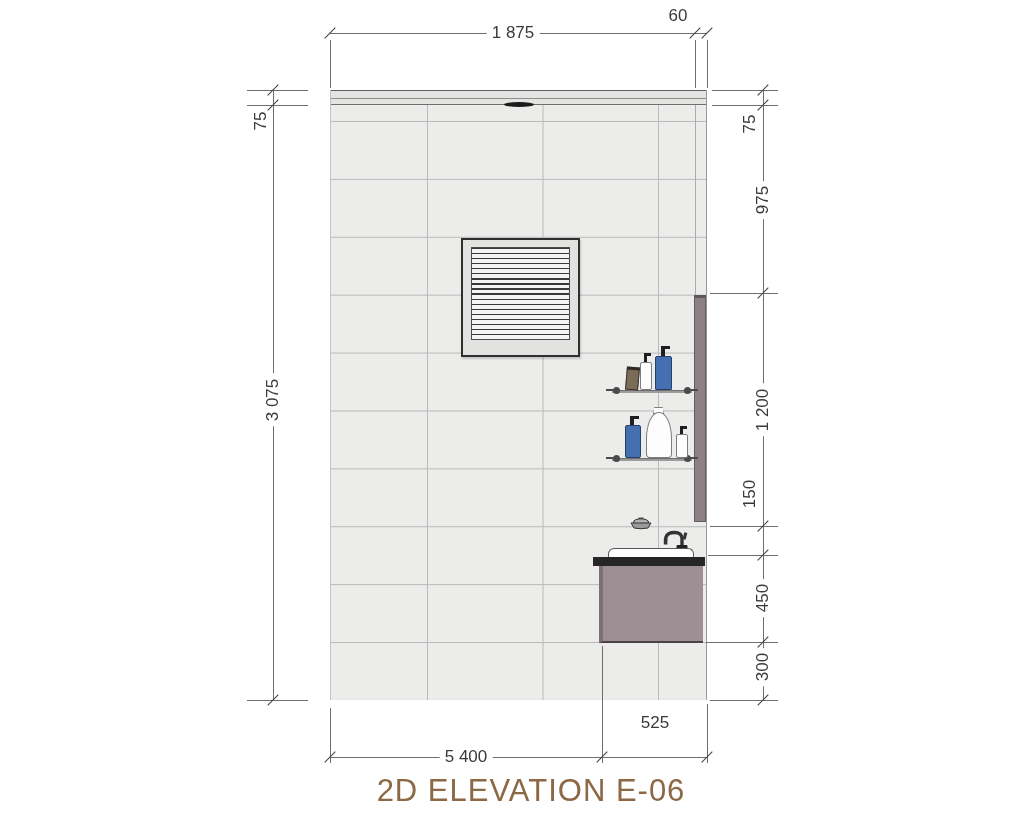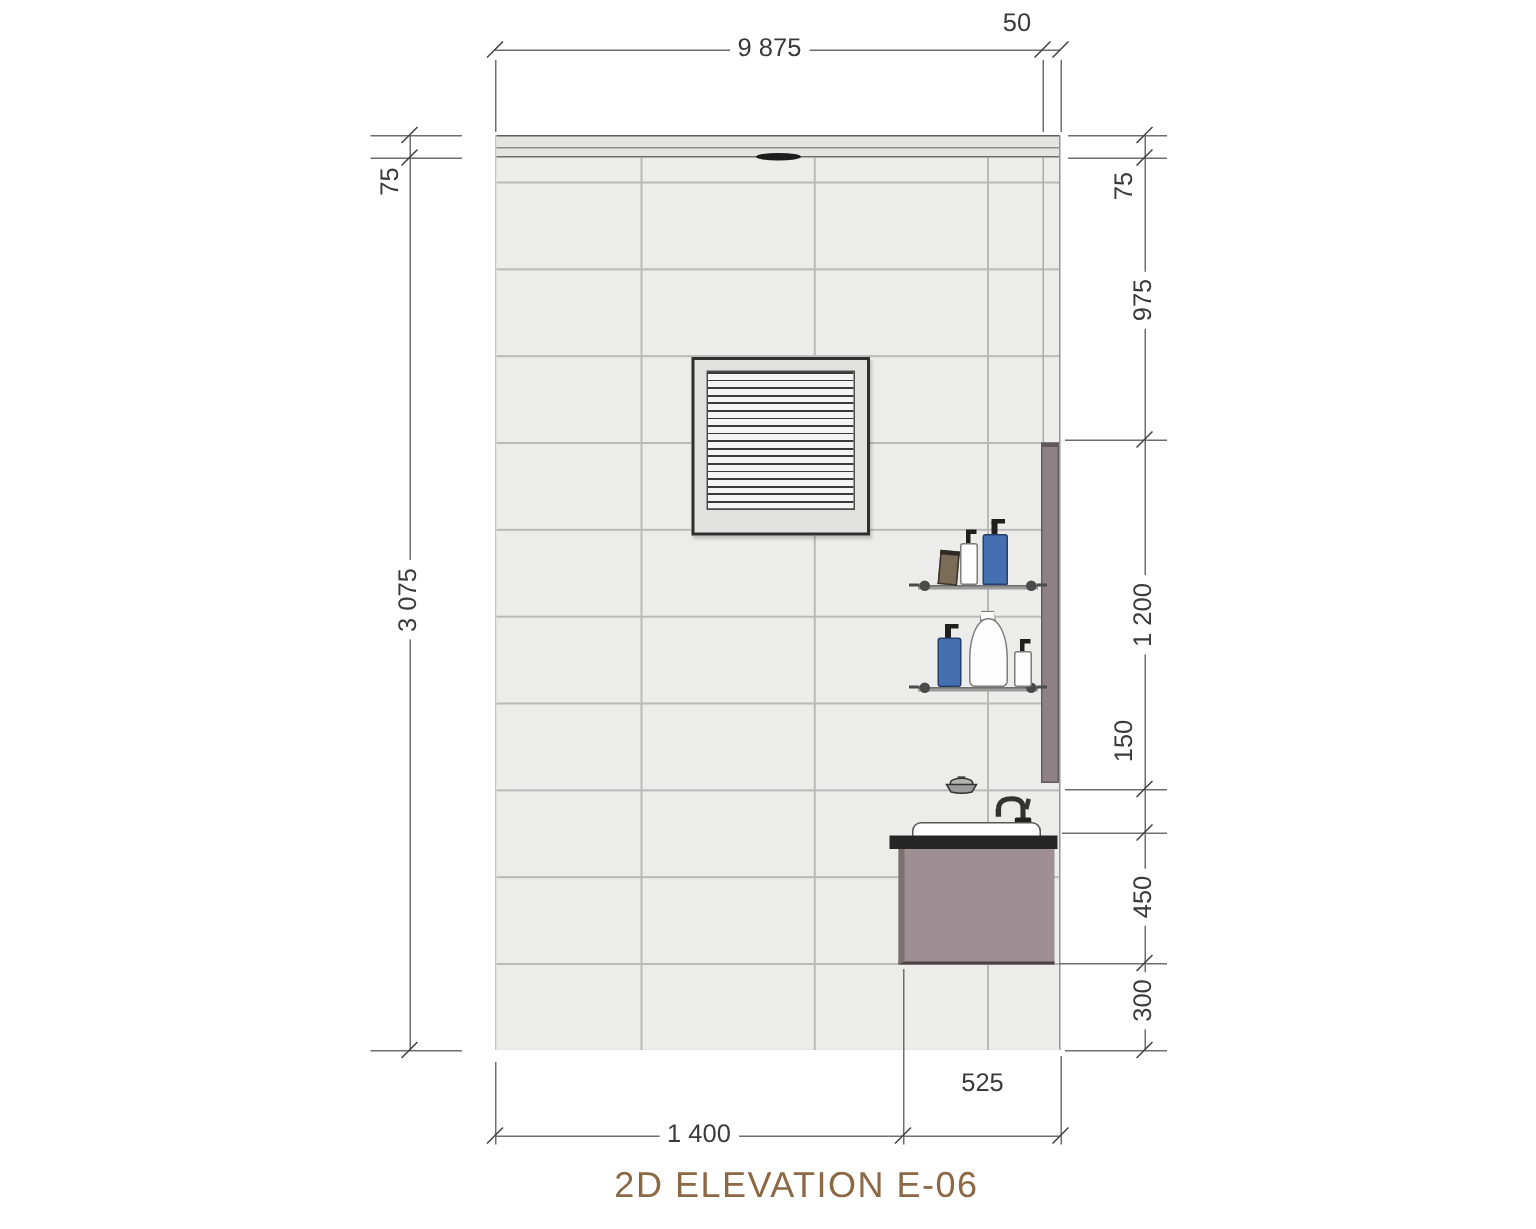--- a/index.html
+++ b/index.html
@@ -46,21 +46,21 @@
         border-left:4px solid var(--cabinet-edge,#7c7073);border-bottom:2px solid #4a4245;box-sizing:border-box;}
   
   .hline{position:absolute;height:1px;background:#6e6e6e;}
   .vline{position:absolute;width:1px;background:#6e6e6e;}
   .tick{position:absolute;width:15px;height:0;border-top:1.6px solid #3f3f3f;
         transform:translate(-50%,-50%) rotate(-45deg);}
   .dlabel{position:absolute;font-size:17px;color:var(--dim-ink,#3a3a3a);background:#fff;padding:0 5px;
         transform:translate(-50%,-50%);white-space:nowrap;line-height:1.1;}
   .dlabel.v{transform:translate(-50%,-50%) rotate(-90deg);}
   .title{position:absolute;left:531px;top:791px;transform:translate(-50%,-50%);
-        font-size:24px;letter-spacing:1px;color:var(--title-brown,#8c6845);white-space:nowrap;}
+        font-size:31px;letter-spacing:1px;color:var(--title-brown,#8c6845);white-space:nowrap;}
 </style>
 </head>
 <body>
 
 <div class="canvas">
 
   <div class="wall">
     <div class="tiles"></div>
     <div class="band">
       <div class="band-mid"></div>
@@ -123,22 +123,22 @@
   <div class="counter"></div>
   <div class="cabinet"></div>
 
   <div class="hline" style="left:330px;top:33px;width:377px;"></div>
   <div class="vline" style="left:330px;top:40px;height:48px;"></div>
   <div class="vline" style="left:695px;top:40px;height:48px;"></div>
   <div class="vline" style="left:707px;top:40px;height:48px;"></div>
   <div class="tick" style="left:330px;top:33px;"></div>
   <div class="tick" style="left:695px;top:33px;"></div>
   <div class="tick" style="left:707px;top:33px;"></div>
-  <div class="dlabel" style="left:513px;top:33px;">9 875</div>
-  <div class="dlabel" style="left:678px;top:16px;">50</div>
+  <div class="dlabel" style="left:513px;top:33px;">1 875</div>
+  <div class="dlabel" style="left:678px;top:16px;">60</div>
 
   <div class="vline" style="left:273px;top:90px;height:610px;"></div>
   <div class="hline" style="left:247px;top:90px;width:61px;"></div>
   <div class="hline" style="left:247px;top:105px;width:61px;"></div>
   <div class="hline" style="left:247px;top:700px;width:61px;"></div>
   <div class="tick" style="left:273px;top:90px;"></div>
   <div class="tick" style="left:273px;top:105px;"></div>
   <div class="tick" style="left:273px;top:700px;"></div>
   <div class="dlabel v" style="left:261px;top:121px;background:none;">75</div>
   <div class="dlabel v" style="left:273px;top:400px;">3 075</div>
@@ -165,17 +165,17 @@
   <div class="dlabel v" style="left:763px;top:598px;">450</div>
   <div class="dlabel v" style="left:763px;top:667px;">300</div>
 
   <div class="hline" style="left:330px;top:757px;width:377px;"></div>
   <div class="vline" style="left:330px;top:708px;height:55px;"></div>
   <div class="vline" style="left:602px;top:646px;height:117px;"></div>
   <div class="vline" style="left:707px;top:704px;height:59px;"></div>
   <div class="tick" style="left:330px;top:757px;"></div>
   <div class="tick" style="left:602px;top:757px;"></div>
   <div class="tick" style="left:707px;top:757px;"></div>
-  <div class="dlabel" style="left:466px;top:757px;">1 400</div>
+  <div class="dlabel" style="left:466px;top:757px;">5 400</div>
   <div class="dlabel" style="left:655px;top:723px;">525</div>
 
   <div class="title">2D ELEVATION E-06</div>
 </div>
 
 </body></html>

